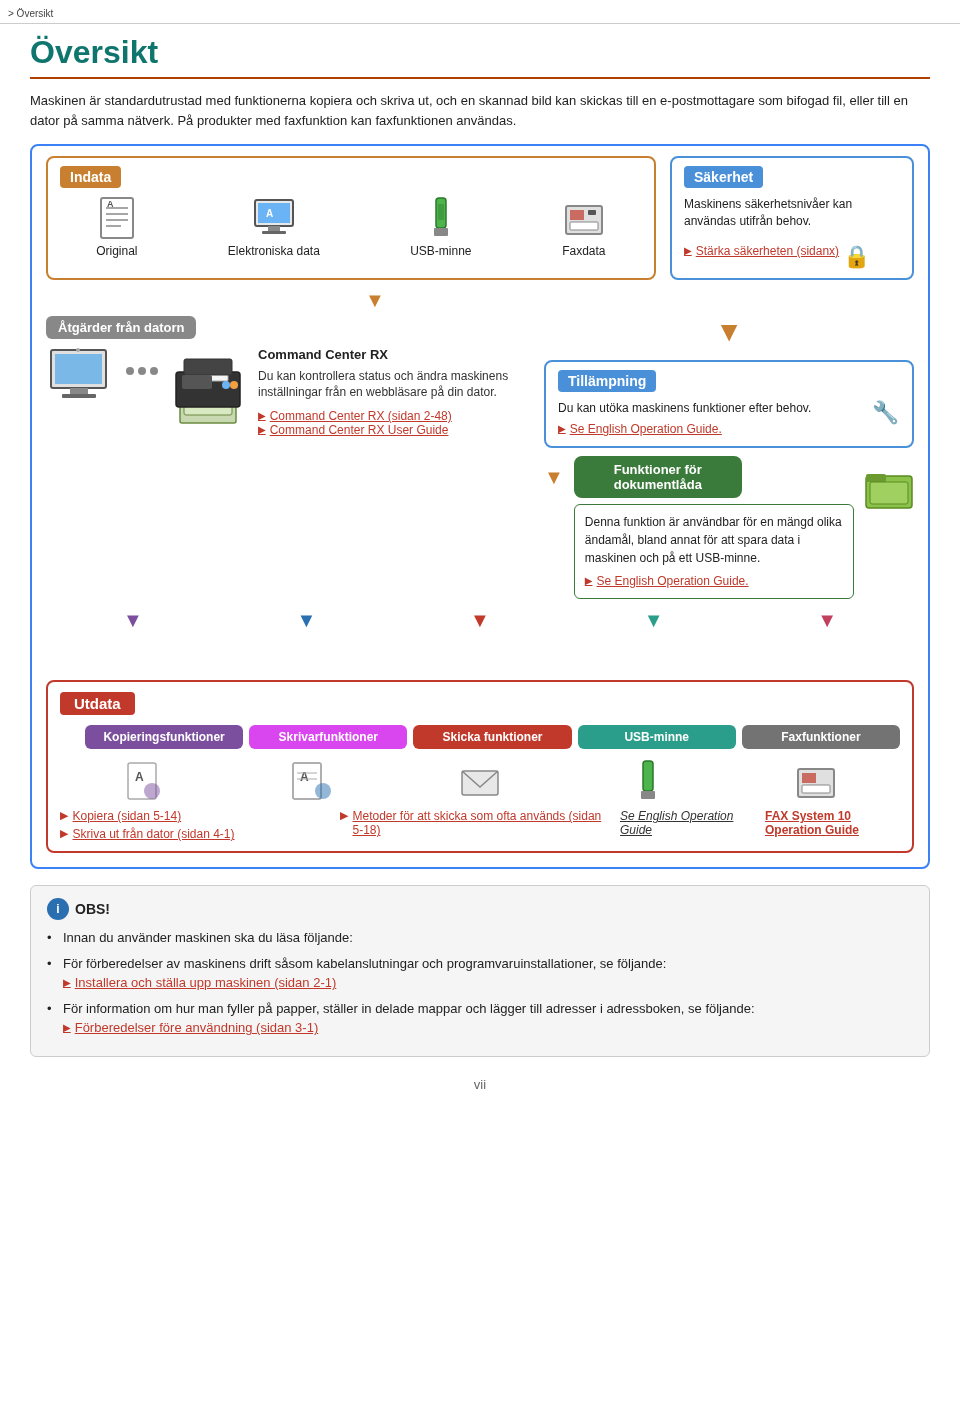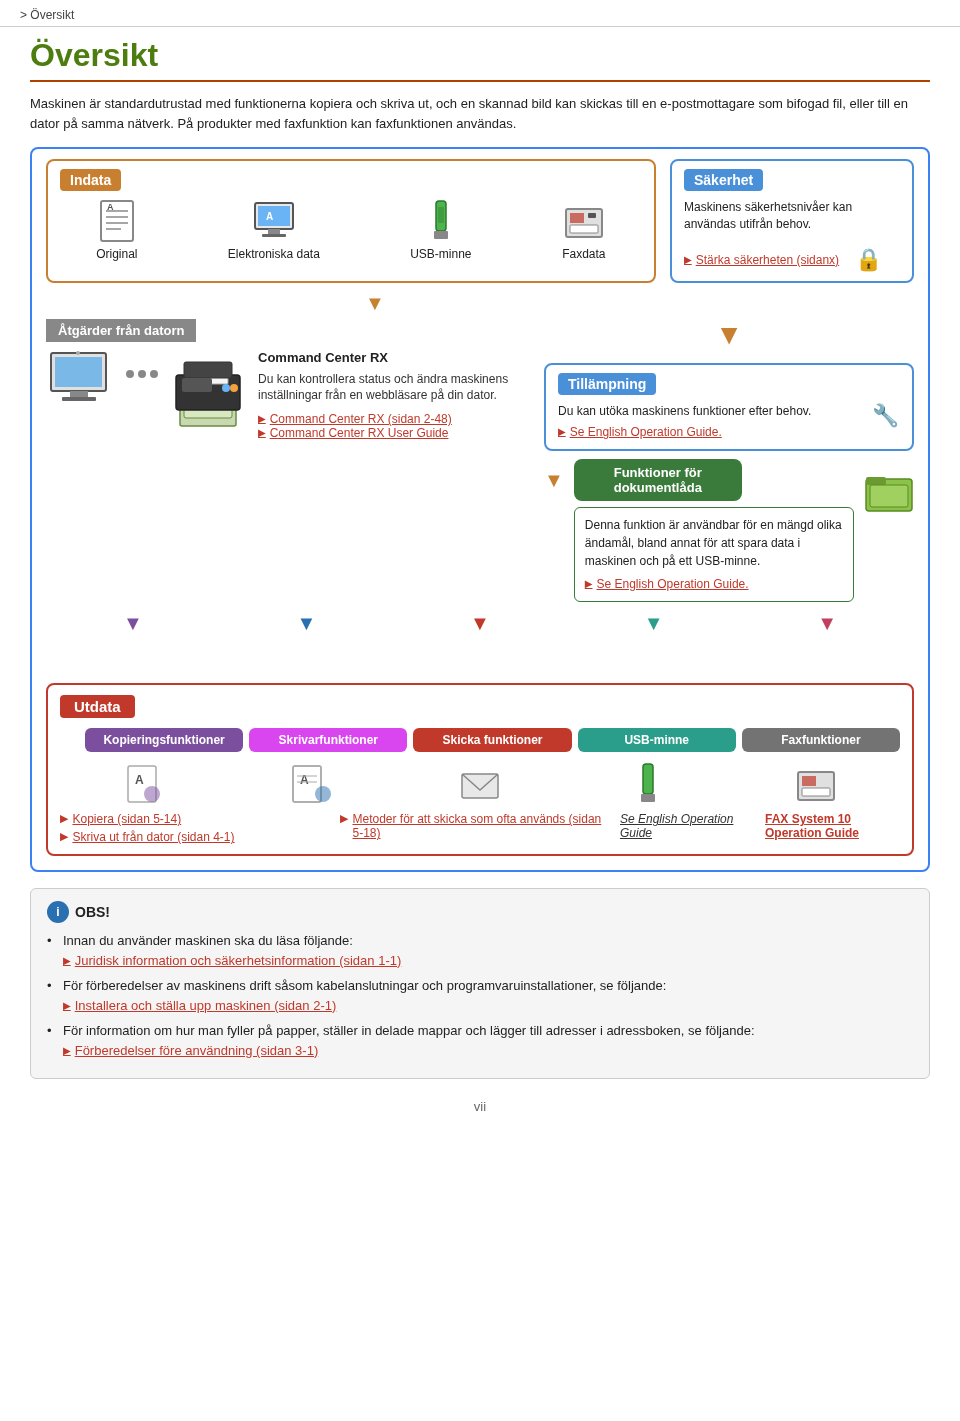--- a/index.html
+++ b/index.html
@@ -5,32 +5,32 @@
     * { box-sizing: border-box; margin: 0; padding: 0; }
     body {
       font-family: Arial, sans-serif;
       font-size: 13px;
       background: #fff;
       color: #222;
       width: 960px;
       min-height: 1421px;
     }
     .breadcrumb {
-      font-size: 12px;
+      font-size: 10px;
       color: #444;
-      padding: 8px 20px 4px 20px;
+      padding: 8px 20px 4px 8px;
       border-bottom: 1px solid #ccc;
     }
     .page-container {
       padding: 10px 30px 30px 30px;
     }
     h1.page-title {
       font-size: 32px;
       font-weight: bold;
-      color: #4d7c0f;
+      color: #0f766e;
       border-bottom: 2px solid #b04000;
       padding-bottom: 6px;
       margin-bottom: 12px;
     }
     .intro-text {
       font-size: 13px;
       color: #222;
       margin-bottom: 14px;
       line-height: 1.5;
     }
@@ -115,21 +115,21 @@
     .link-arrow::before {
       content: "▶";
       color: #c0392b;
       font-size: 10px;
       margin-top: 1px;
       flex-shrink: 0;
     }
     .atgarder-box {
       background: #888;
       color: #fff;
-      border-radius: 0;
+      border-radius: 6px;
       padding: 4px 12px;
       font-size: 13px;
       font-weight: bold;
       display: inline-block;
       width: fit-content;
     }
     .tillampning-box {
       border: 2px solid #4a90d9;
       border-radius: 8px;
       padding: 8px 12px;
@@ -447,21 +447,21 @@
               </svg>
             </div>
             <span>Faxdata</span>
           </div>
         </div>
       </div>
 
       <div class="sakerhet-box">
         <span class="box-title-blue">Säkerhet</span>
         <p class="sakerhet-text">Maskinens säkerhetsnivåer kan användas utifrån behov.</p>
-        <div style="display:flex;align-items:center;gap:16px;">
+        <div style="display:flex;align-items:flex-start;gap:4px;">
           <span class="link-arrow small-link">Stärka säkerheten (sidanx)</span>
           <span style="font-size:22px;">🔒</span>
         </div>
       </div>
 
     </div>
 
     <div style="display:flex;margin-bottom:6px;padding-left:10px;">
       <div style="flex:1;text-align:center;" class="arrow-down">▼</div>
       <div style="width:220px;"></div>
@@ -678,21 +678,20 @@
   </div>
 
   <div class="obs-section">
     <div class="obs-title">
       <span class="obs-icon">i</span>
       <span>OBS!</span>
     </div>
     <ul class="obs-list">
       <li>
         <span>Innan du använder maskinen ska du läsa följande:</span>
-        <div class="obs-link">Juridisk information och säkerhetsinformation (sidan 1-1)</div>
       </li>
       <li>
         <span>För förberedelser av maskinens drift såsom kabelanslutningar och programvaruinstallationer, se följande:</span>
         <div class="obs-link">Installera och ställa upp maskinen (sidan 2-1)</div>
       </li>
       <li>
         <span>För information om hur man fyller på papper, ställer in delade mappar och lägger till adresser i adressboken, se följande:</span>
         <div class="obs-link">Förberedelser före användning (sidan 3-1)</div>
       </li>
     </ul>

